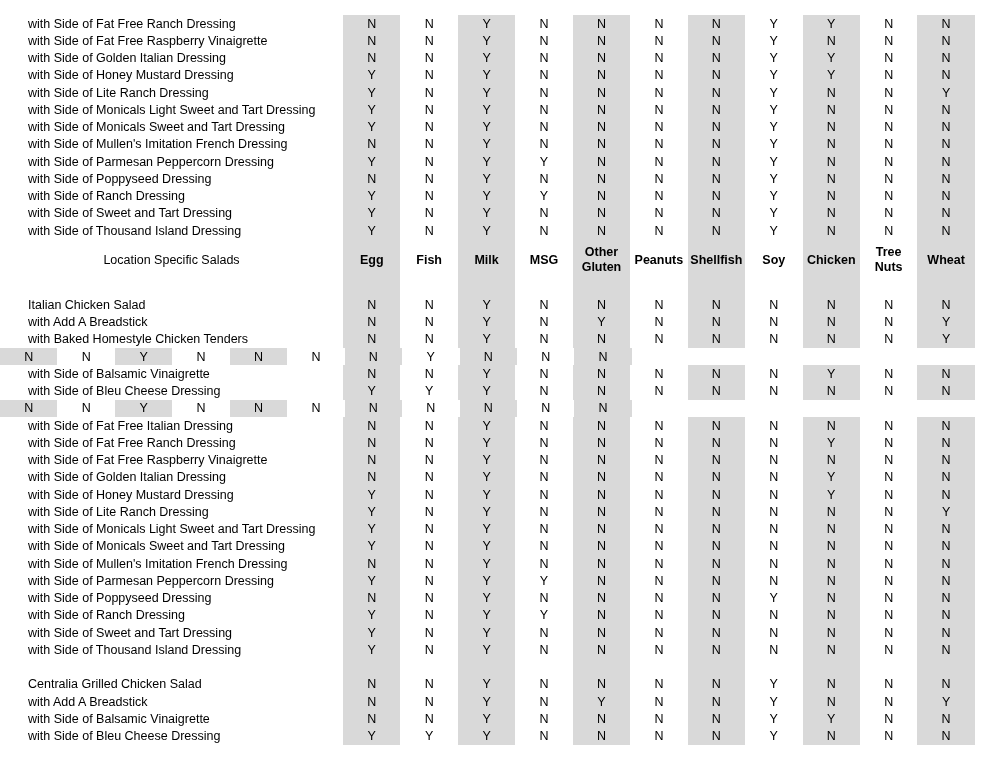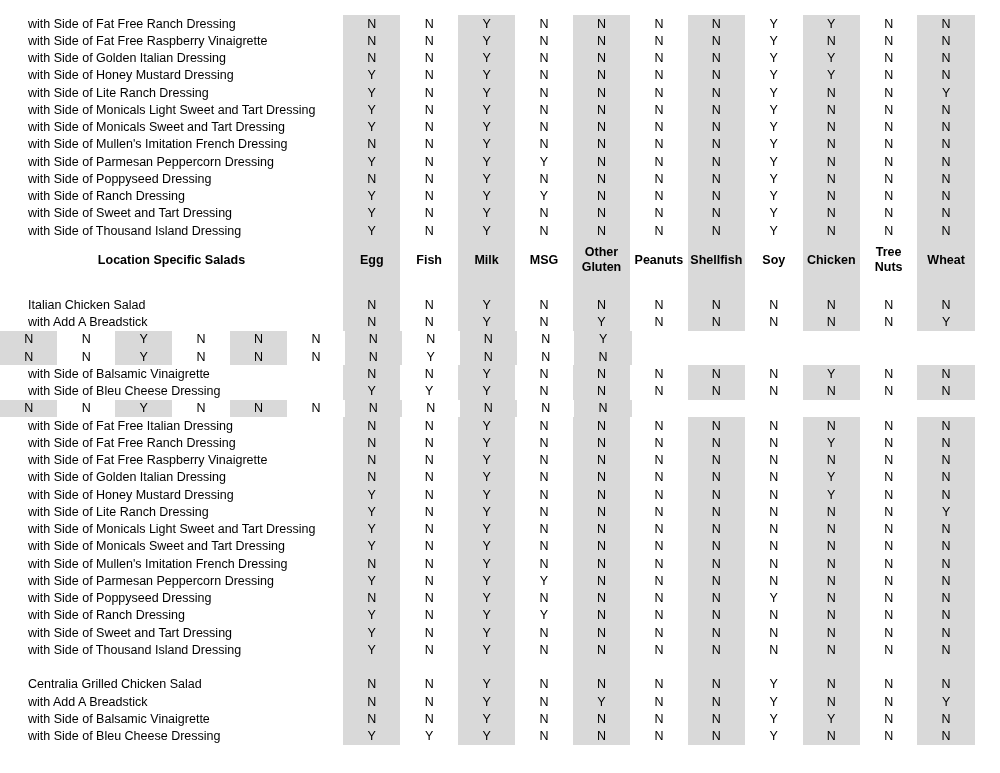--- a/index.html
+++ b/index.html
@@ -5,21 +5,21 @@
   html,body{margin:0;padding:0;background:#ffffff;}
   body{width:1000px;height:773px;font-family:"Liberation Sans",sans-serif;color:#000;overflow:hidden;}
   .sheet{position:relative;width:820px;height:773px;padding-top:15px;box-sizing:border-box;background:#fff;}
   .row{display:flex;height:17.25px;flex:none;}
   .row.header{height:41px;}
   .name{width:343px;flex:none;box-sizing:border-box;padding-left:28px;font-size:12.5px;
         display:flex;align-items:center;white-space:nowrap;overflow:hidden;}
   .cell{width:57.45px;flex:none;display:flex;align-items:center;justify-content:center;
         font-size:12.5px;box-sizing:border-box;}
   .g{background:var(--stripe,#d9d9d9);}
-  .header .name{justify-content:center;padding-left:0;font-weight:bold;}
+  .header .name{justify-content:center;padding-left:0;font-weight:normal;}
   .hcell{font-weight:bold;white-space:pre-line;text-align:center;line-height:1.15;font-size:12.5px;}
 </style>
 </head>
 <body style="--stripe: #d9d9d9;">
 
 <div class="sheet">
   <div id="table-rows">
       <div class="row">
         <div class="name">with Side of Fat Free Ranch Dressing</div>
         <div class="cell g">N</div>
@@ -254,20 +254,21 @@
         <div class="cell">N</div>
         <div class="cell g">Y</div>
         <div class="cell">N</div>
         <div class="cell g">N</div>
         <div class="cell">N</div>
         <div class="cell g">N</div>
         <div class="cell">N</div>
         <div class="cell g">Y</div>
       </div>
       <div class="row">
+        <div class="name">with Baked Homestyle Chicken Tenders</div>
         <div class="cell g">N</div>
         <div class="cell">N</div>
         <div class="cell g">Y</div>
         <div class="cell">N</div>
         <div class="cell g">N</div>
         <div class="cell">N</div>
         <div class="cell g">N</div>
         <div class="cell">N</div>
         <div class="cell g">N</div>
         <div class="cell">N</div>

